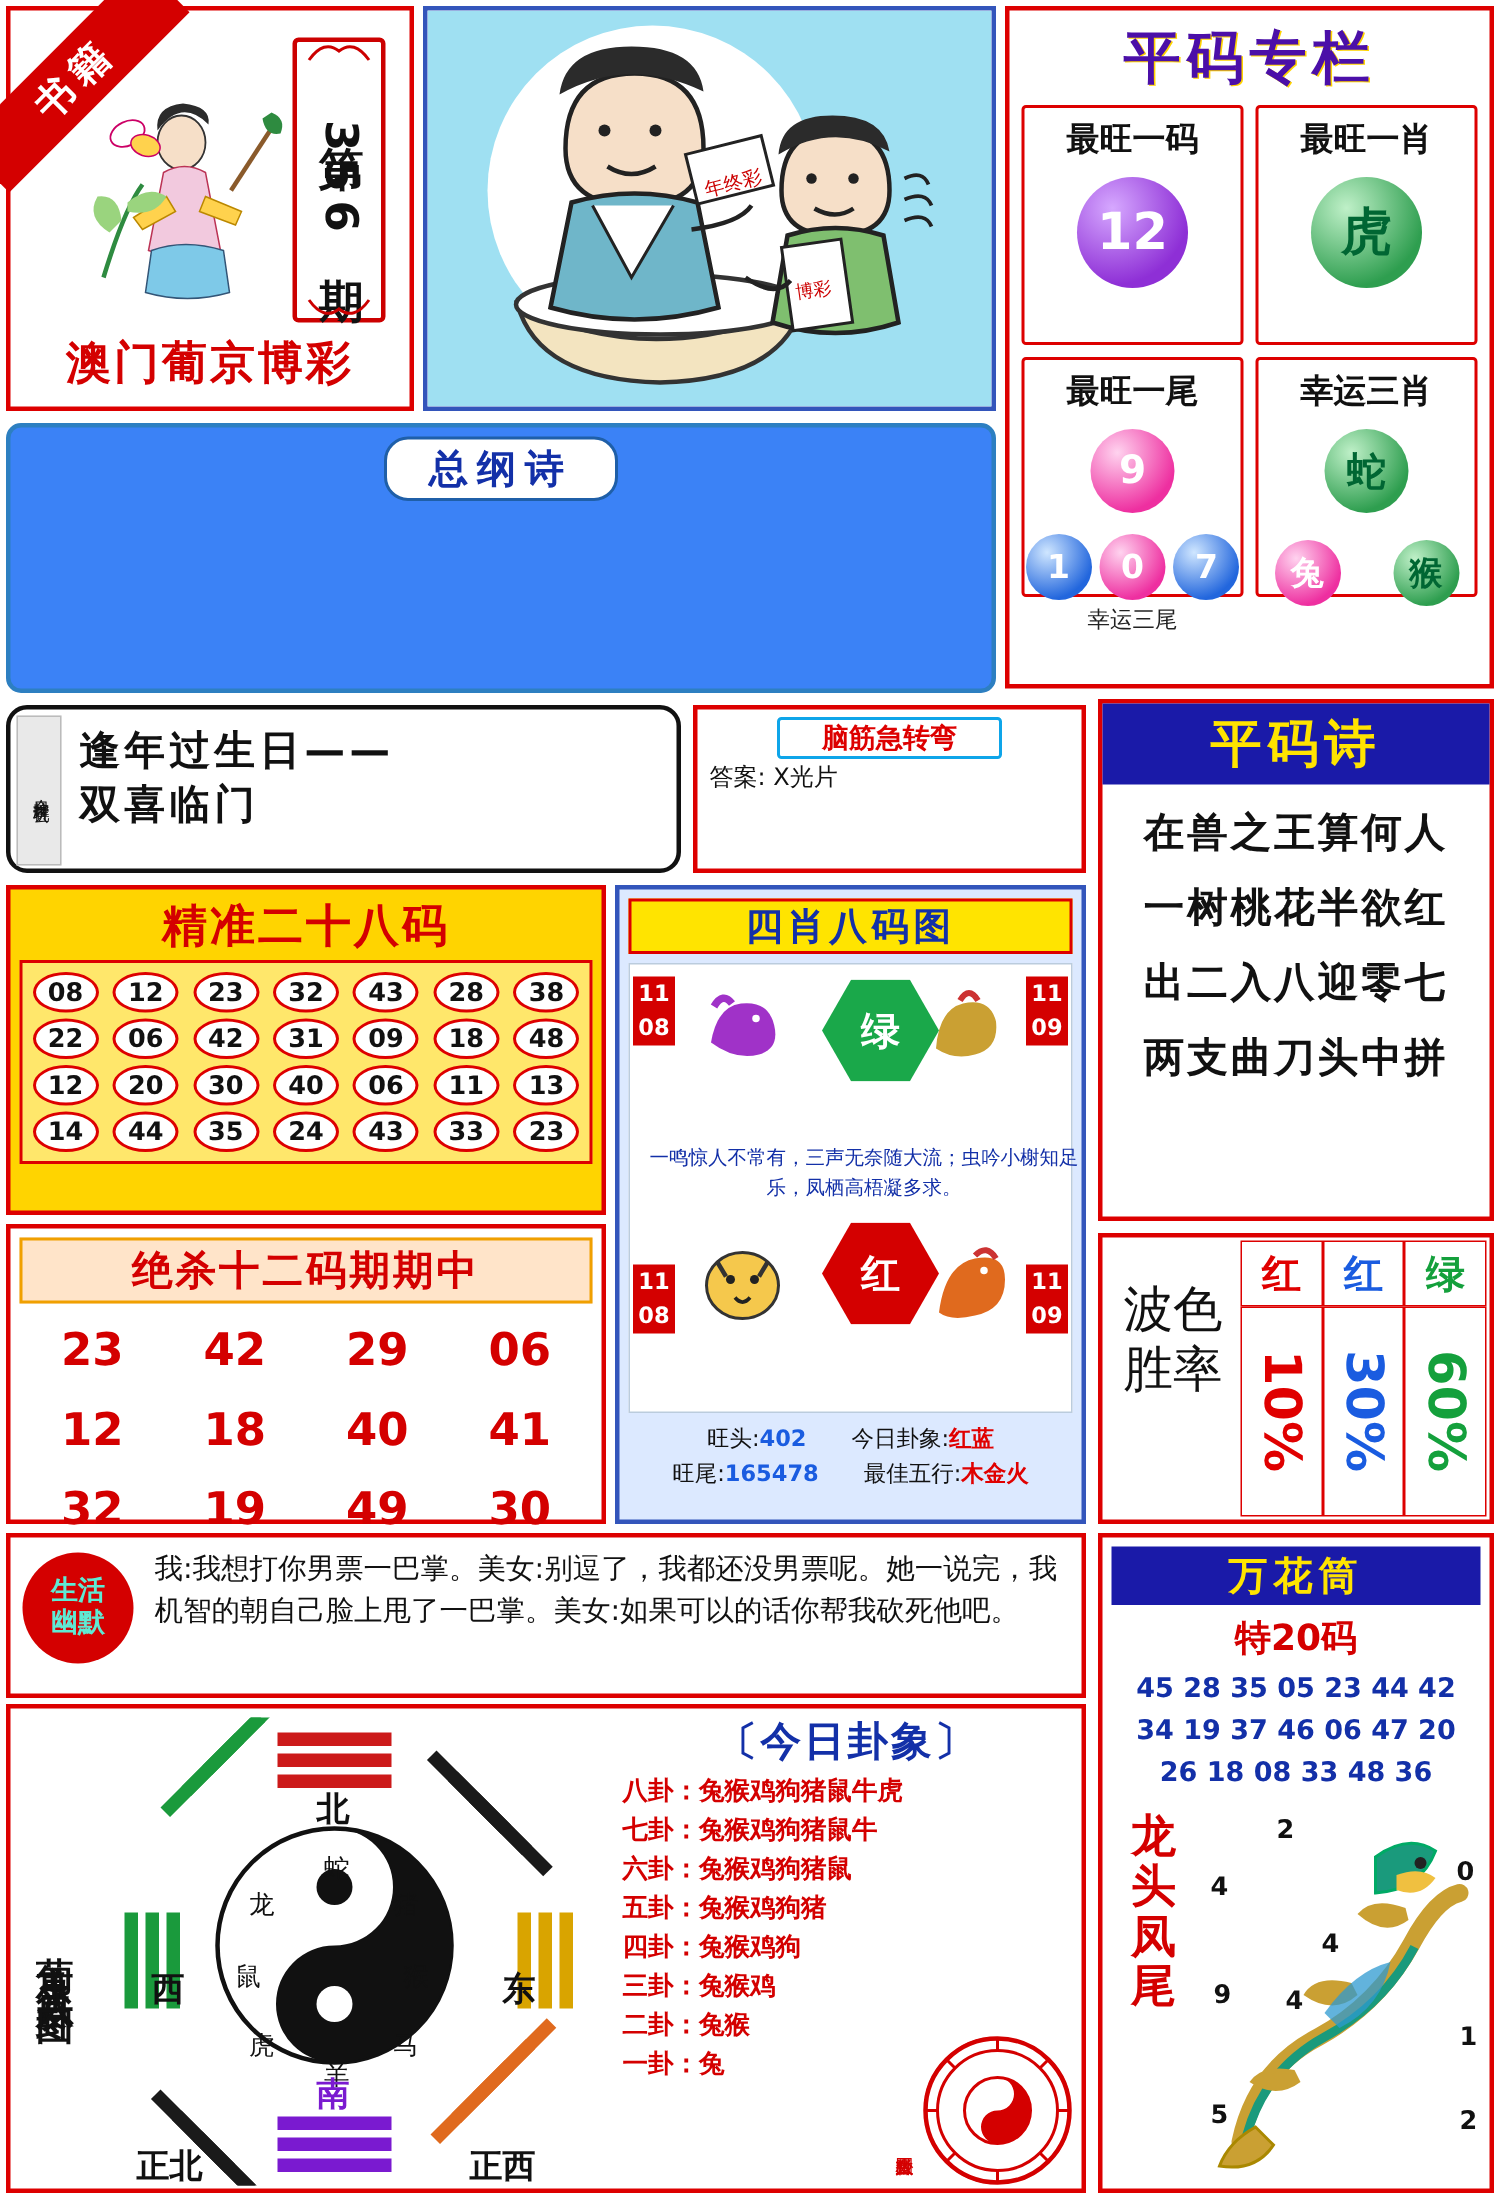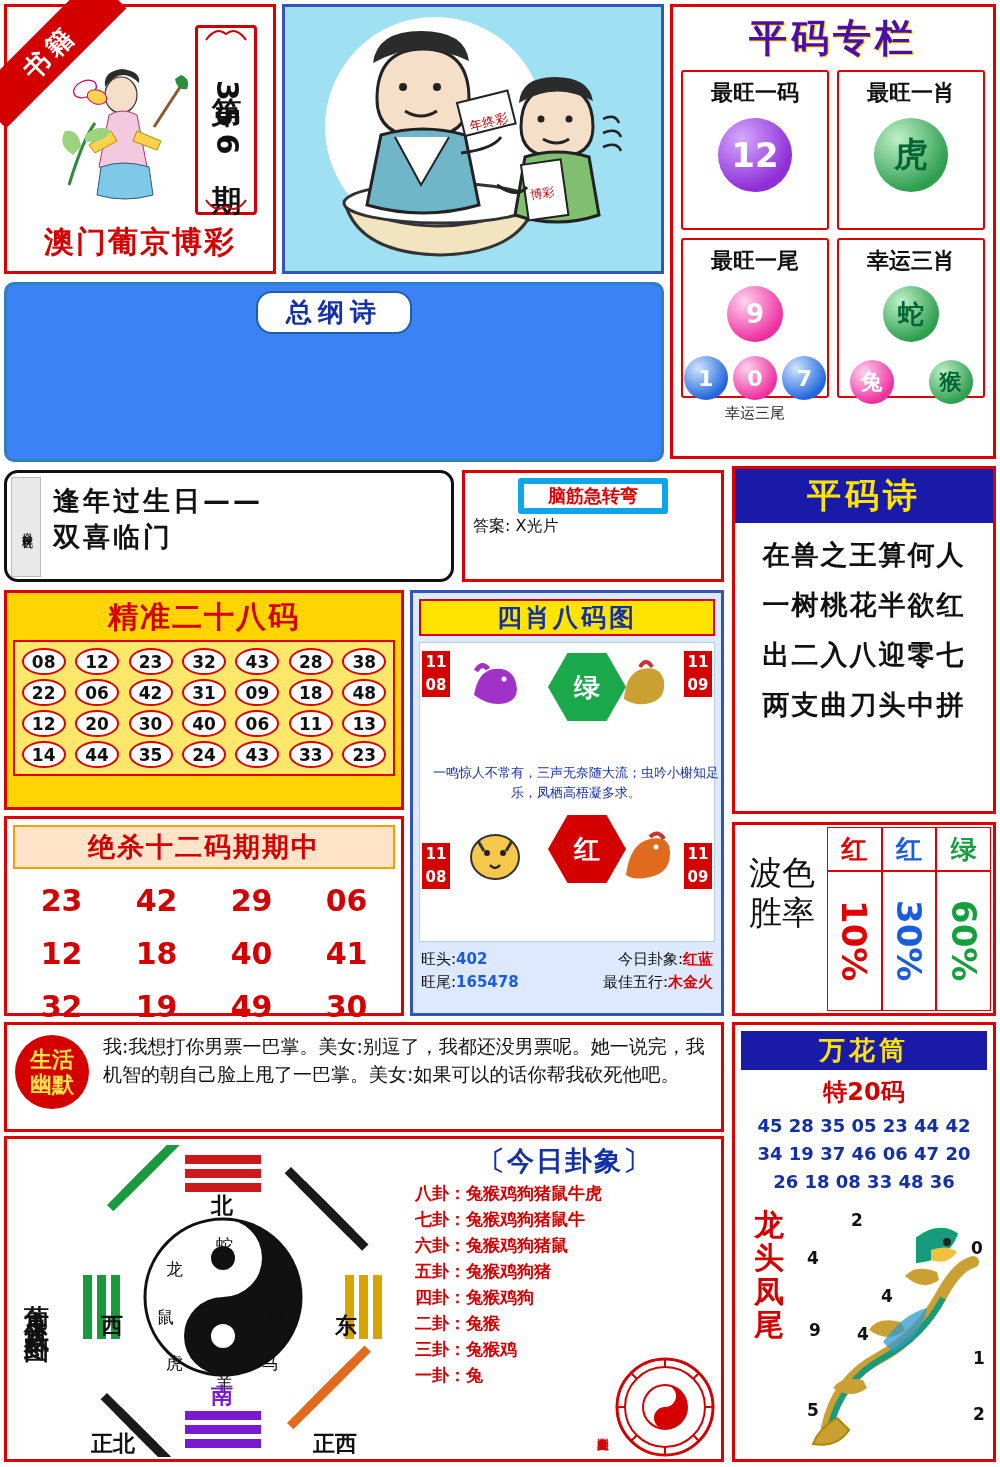--- a/index.html
+++ b/index.html
@@ -107,21 +107,21 @@
   }
   .xuanji-text { padding:10px 10px 0 46px; }
   .xuanji-line { font-size:27px; font-weight:bold; color:#111; letter-spacing:3px; line-height:1.35; }
 
   .riddle {
     position:absolute; left:462px; top:470px; width:262px; height:112px;
     border:3px solid #d00; background:#fff;
   }
   .riddle-title {
     text-align:center; margin:5px auto 0; width:150px;
-    border:6px solid #0ea5e9; background:#fff; color:#d00;
+    border:2px solid #0ea5e9; background:#fff; color:#d00;
     font-size:18px; font-weight:bold; border-radius:3px;
   }
   .riddle-q { font-size:13px; color:#111; padding:6px 8px 0; }
   .riddle-a { font-size:16px; color:#111; padding:2px 8px 0; }
 
   .pmshi {
     position:absolute; left:732px; top:466px; width:264px; height:348px;
     border:3px solid #d00; background:#fff;
   }
   .pmshi-title {
@@ -186,21 +186,21 @@
     display:flex; align-items:center; justify-content:center;
     clip-path:polygon(25% 0, 75% 0, 100% 50%, 75% 100%, 25% 100%, 0 50%);
   }
   .hexlabel.red { background:#d40000; }
   .sx8-poem {
     position:absolute; left:12px; top:120px; width:288px;
     font-size:13px; color:#1330a8; line-height:1.5; text-align:center;
     font-family:"DejaVu Serif", serif;
   }
   .sx8-foot { padding:4px 8px; font-size:15px; color:#111; }
-  .sx8-foot .row { display:flex; justify-content:space-between; margin-top:4px;gap:30px; }
+  .sx8-foot .row { display:flex; justify-content:center; margin-top:4px;gap:30px; }
 
   
   .bose {
     position:absolute; left:732px; top:822px; width:264px; height:194px;
     border:3px solid #d00; background:#fff;
   }
   .bose-label {
     position:absolute; left:4px; top:28px; width:86px;
     font-size:33px; font-weight:normal; color:#111; text-align:center; line-height:1.2;
   }
@@ -217,23 +217,23 @@
   .c-blue { color:#1a5ce0; }
   .c-green { color:#14a03c; }
 
   
   .humor {
     position:absolute; left:4px; top:1022px; width:720px; height:110px;
     border:3px solid #d00; background:#fff;
   }
   .humor-badge {
     position:absolute; left:8px; top:10px; width:74px; height:74px;
-    background:#d40000; color:#fde047; border-radius:50%;
+    background:#d40000; color:#5eead4; border-radius:50%;
     display:flex; align-items:center; justify-content:center; text-align:center;
-    font-size:22px; font-weight:bold; line-height:1.15;
+    font-size:18px; font-weight:bold; line-height:1.15;
   }
   .humor-text { padding:8px 10px 0 96px; font-size:19px; color:#111; line-height:1.45; }
 
   
   .bagua {
     position:absolute; left:4px; top:1136px; width:720px; height:326px;
     border:3px solid #d00; background:#fff;
   }
   .bagua-side {
     position:absolute; left:6px; top:66px; width:40px; height:200px;
@@ -600,22 +600,22 @@
       <text x="250" y="306" font-size="22" font-weight="bold" fill="#111">正西</text>
     </svg>
 
     <div class="gua">
       <div class="gua-title">〔今日卦象〕</div>
       <div class="gua-line"><span>八卦：</span><span>兔猴鸡狗猪鼠牛虎</span></div>
       <div class="gua-line"><span>七卦：</span><span>兔猴鸡狗猪鼠牛</span></div>
       <div class="gua-line"><span>六卦：</span><span>兔猴鸡狗猪鼠</span></div>
       <div class="gua-line"><span>五卦：</span><span>兔猴鸡狗猪</span></div>
       <div class="gua-line"><span>四卦：</span><span>兔猴鸡狗</span></div>
+      <div class="gua-line"><span>三卦：</span><span>兔猴鸡</span></div>
       <div class="gua-line"><span>二卦：</span><span>兔猴</span></div>
-      <div class="gua-line"><span>三卦：</span><span>兔猴鸡</span></div>
       <div class="gua-line"><span>一卦：</span><span>兔</span></div>
       <svg class="gua-seal" viewBox="0 0 100 100">
         <circle cx="50" cy="50" r="48" fill="none" stroke="#d40000" stroke-width="3"></circle>
         <circle cx="50" cy="50" r="40" fill="none" stroke="#d40000" stroke-width="2"></circle>
         <circle cx="50" cy="50" r="22" fill="#fff" stroke="#d40000" stroke-width="2"></circle>
         <path d="M50 28 a22 22 0 0 1 0 44 a11 11 0 0 1 0 -22 a11 11 0 0 0 0 -22z" fill="#d40000"></path>
         <g stroke="#d40000" stroke-width="2">
           <path d="M50 2 v8 M50 90 v8 M2 50 h8 M90 50 h8 M16 16 l6 6 M78 78 l6 6 M84 16 l-6 6 M22 78 l-6 6"></path>
         </g>
       </svg>

